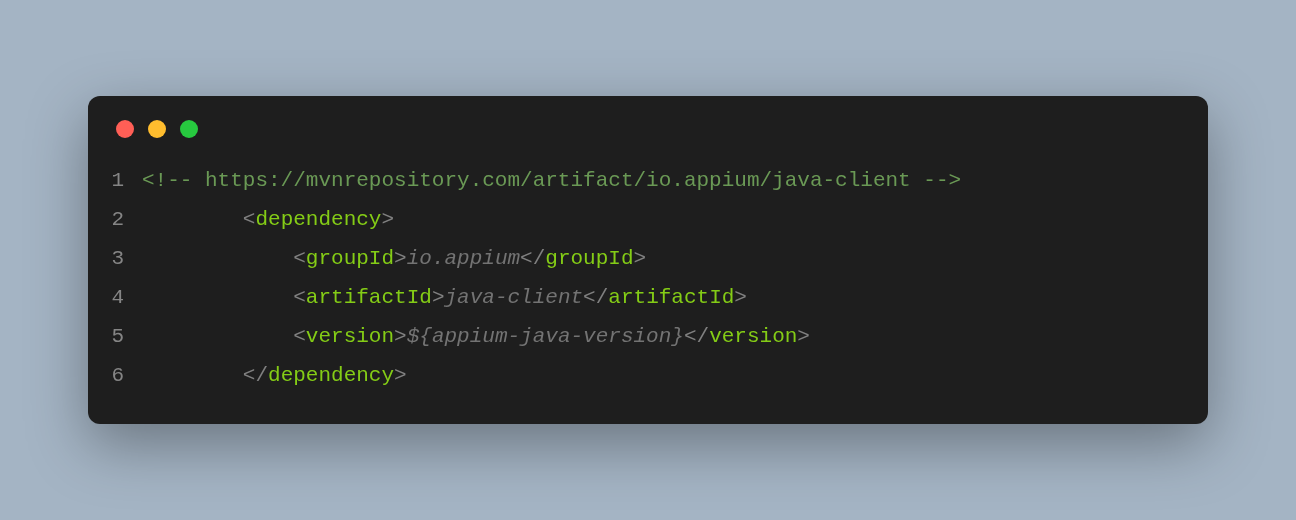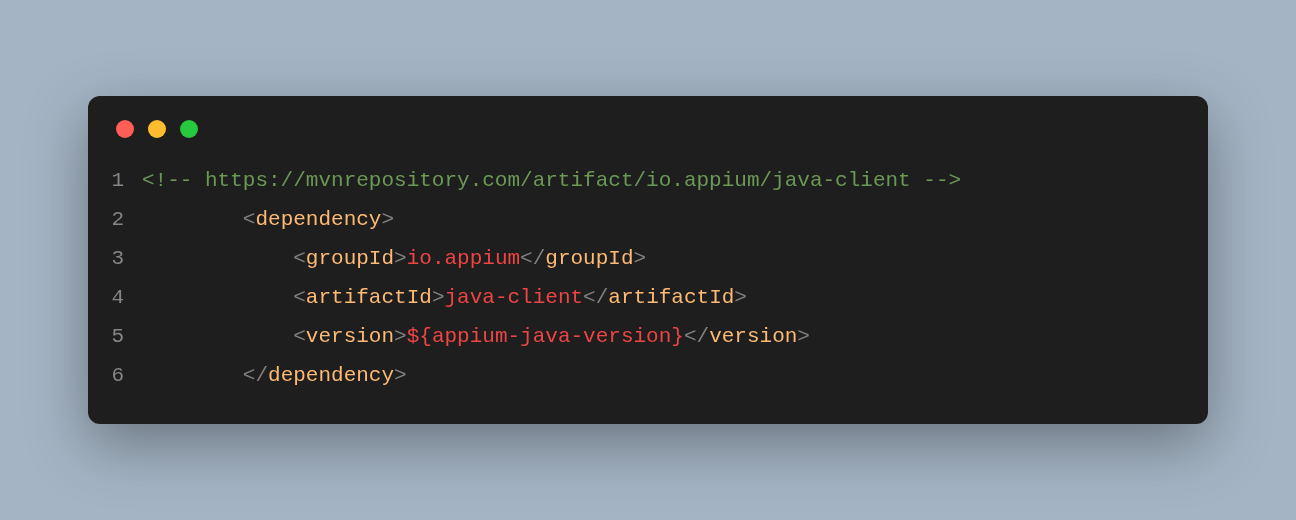--- a/index.html
+++ b/index.html
@@ -59,22 +59,22 @@
       user-select: none;
       flex-shrink: 0;
     }
     
     .line-content {
       flex: 1;
     }
     
     .comment { color: #6a9955; }
     .bracket { color: #808080; }
-    .tag { color: #fdba74; }
-    .text { color: #ef4444; }
+    .tag { color: #84cc16; }
+    .text { color: #737373; font-style: italic; }
   </style>
 </head>
 <body>
 
 <div class="editor-window">
   <div class="traffic-lights">
     <div class="traffic-light tl-red"></div>
     <div class="traffic-light tl-yellow"></div>
     <div class="traffic-light tl-green"></div>
   </div>

